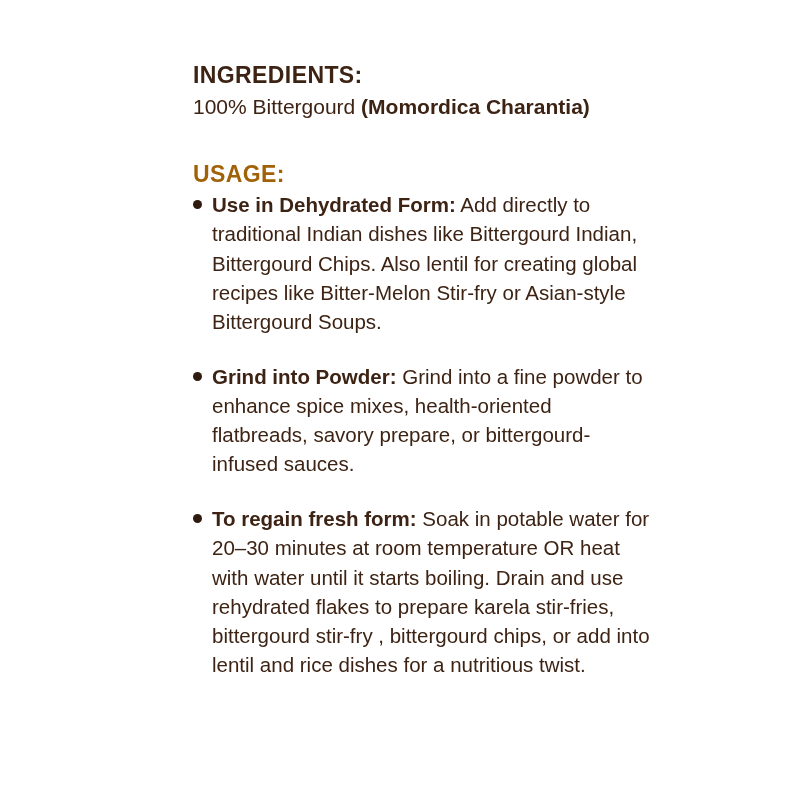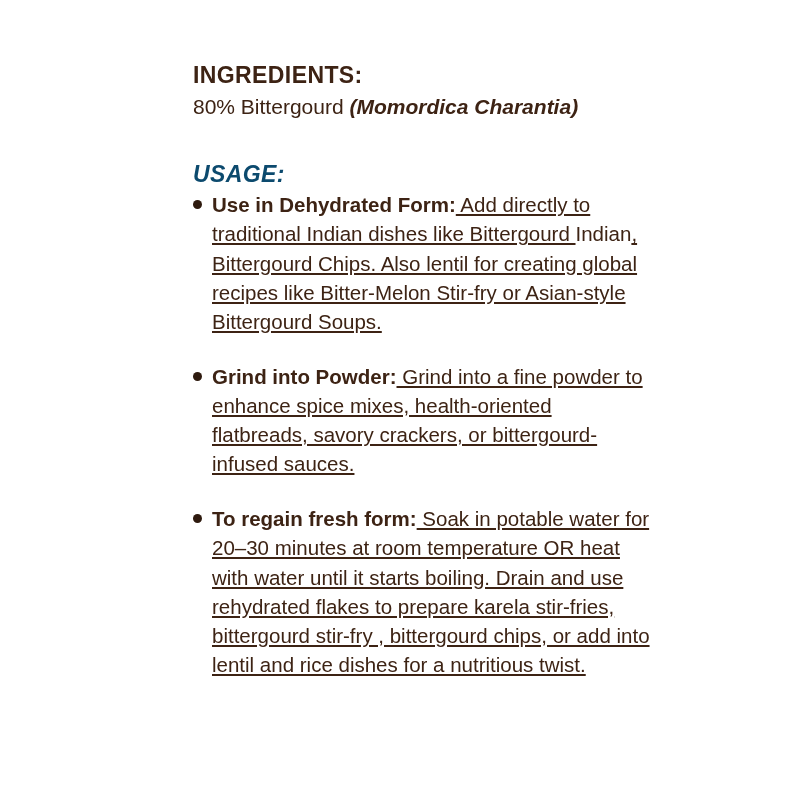--- a/index.html
+++ b/index.html
@@ -30,32 +30,30 @@
   }
   .ingredients-line {
     font-size: 21px;
     color: #3d2314;
     margin: 0;
     line-height: 1.35;
     white-space: nowrap;
   }
   .ingredients-line .latin {
     font-weight: bold;
-    font-style: italic;
   }
   .usage-block {
     margin-top: 40px;
   }
   .usage-title {
     font-size: 23px;
     font-weight: bold;
     letter-spacing: 0.4px;
-    color: #0c4a6e;
+    color: #a16207;
     margin: 0 0 2px 0;
-    font-style: italic;
   }
   ul.usage-list {
     list-style: none;
     margin: 0;
     padding: 0;
   }
   ul.usage-list > li {
     position: relative;
     padding-left: 19px;
     margin-bottom: 26px;
@@ -73,47 +71,46 @@
     width: 9px;
     height: 9px;
     border-radius: 50%;
     background: #2e1a0e;
   }
   .item-lead {
     font-weight: bold;
   }
   .item-text {
     display: inline;
-    text-decoration: underline;
   }
 </style>
 </head>
 <body>
 
 <div class="page">
 
   <h2 class="section-title">INGREDIENTS:</h2>
 
   <p class="ingredients-line">
-    <span>80% Bittergourd </span><span class="latin">(Momordica Charantia)</span>
+    <span>100% Bittergourd </span><span class="latin">(Momordica Charantia)</span>
   </p>
 
   <div class="usage-block">
     <h2 class="usage-title">USAGE:</h2>
 
     <ul class="usage-list">
 
       <li>
         <span class="bullet"></span>
         <span class="item-lead">Use in Dehydrated Form:</span><span class="item-text">  Add directly to traditional Indian dishes like Bittergourd </span><span class="ital">Indian</span><span class="item-text">, Bittergourd Chips. Also lentil for creating global recipes like Bitter-Melon Stir-fry or Asian-style Bittergourd Soups.</span>
       </li>
 
       <li>
         <span class="bullet"></span>
-        <span class="item-lead">Grind into Powder:</span><span class="item-text"> Grind into a fine powder to enhance spice mixes, health-oriented flatbreads, savory crackers, or bittergourd-infused sauces.</span><span class="ital"></span><span class="item-text"></span>
+        <span class="item-lead">Grind into Powder:</span><span class="item-text"> Grind into a fine powder to enhance spice mixes, health-oriented flatbreads, savory prepare, or bittergourd-infused sauces.</span><span class="ital"></span><span class="item-text"></span>
       </li>
 
       <li>
         <span class="bullet"></span>
         <span class="item-lead">To regain fresh form:</span><span class="item-text"> Soak in potable water for 20–30 minutes at room temperature OR heat with water until it starts boiling. Drain and use rehydrated flakes to prepare karela stir-fries, bittergourd stir-fry , bittergourd chips, or add into lentil and rice dishes for a nutritious twist.</span><span class="ital"></span><span class="item-text"></span>
       </li>
 
     </ul>
   </div>
 </div>

